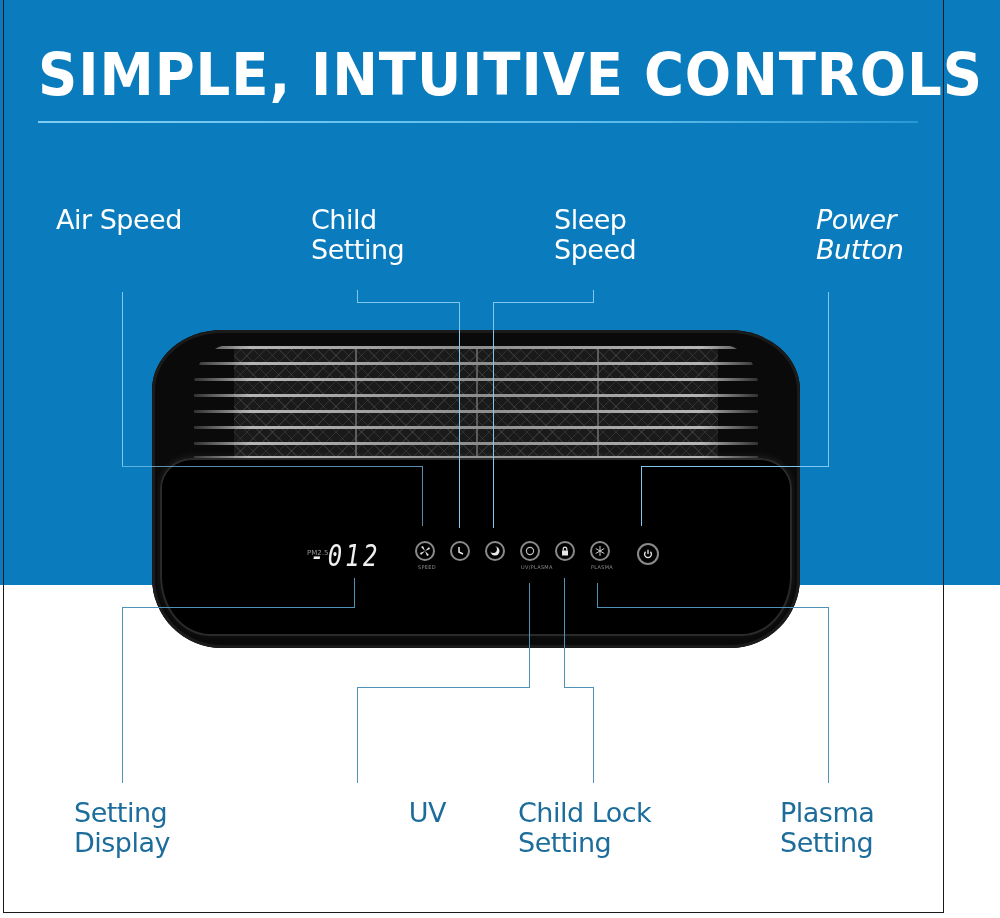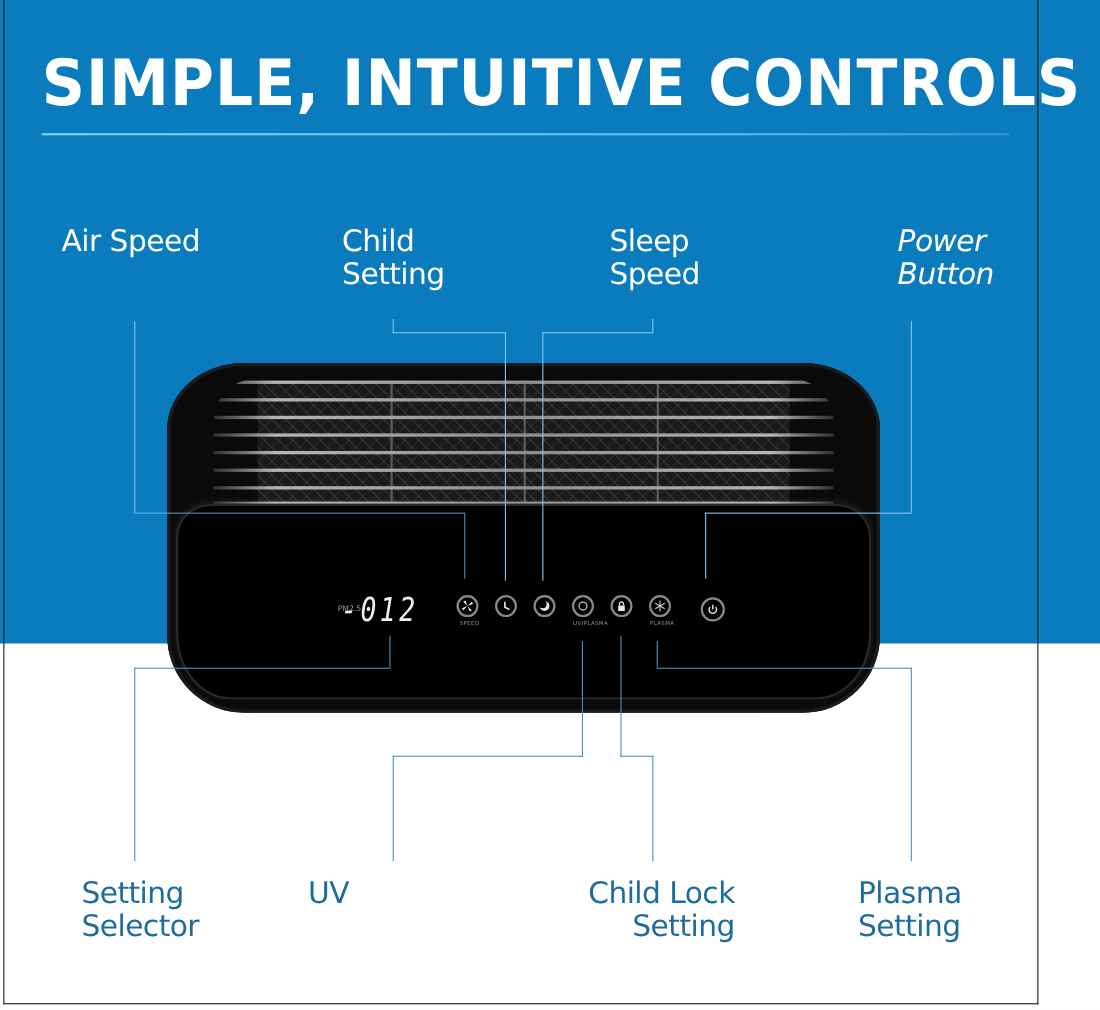--- a/index.html
+++ b/index.html
@@ -50,26 +50,26 @@
   <span>Sleep</span>
   <span>Speed</span>
 </div>
 <div class="label top" style="left:816px; top:205px;font-style:italic;">
   <span>Power</span>
   <span>Button</span>
 </div>
 
 <div class="label bottom" style="left:74px; top:798px;">
   <span>Setting</span>
-  <span>Selector</span>
+  <span>Display</span>
 </div>
-<div class="label bottom" style="left:280px; top:798px; width:166px; text-align:left;">
+<div class="label bottom" style="left:280px; top:798px; width:166px; text-align:right;">
   <span>UV</span>
 </div>
-<div class="label bottom" style="left:518px; top:798px; width:150px; text-align:right;">
+<div class="label bottom" style="left:518px; top:798px; width:150px; text-align:left;">
   <span>Child Lock</span>
   <span>Setting</span>
 </div>
 <div class="label bottom" style="left:780px; top:798px;">
   <span>Plasma</span>
   <span>Setting</span>
 </div>
 
 <div class="device">
   <div class="body"></div>

